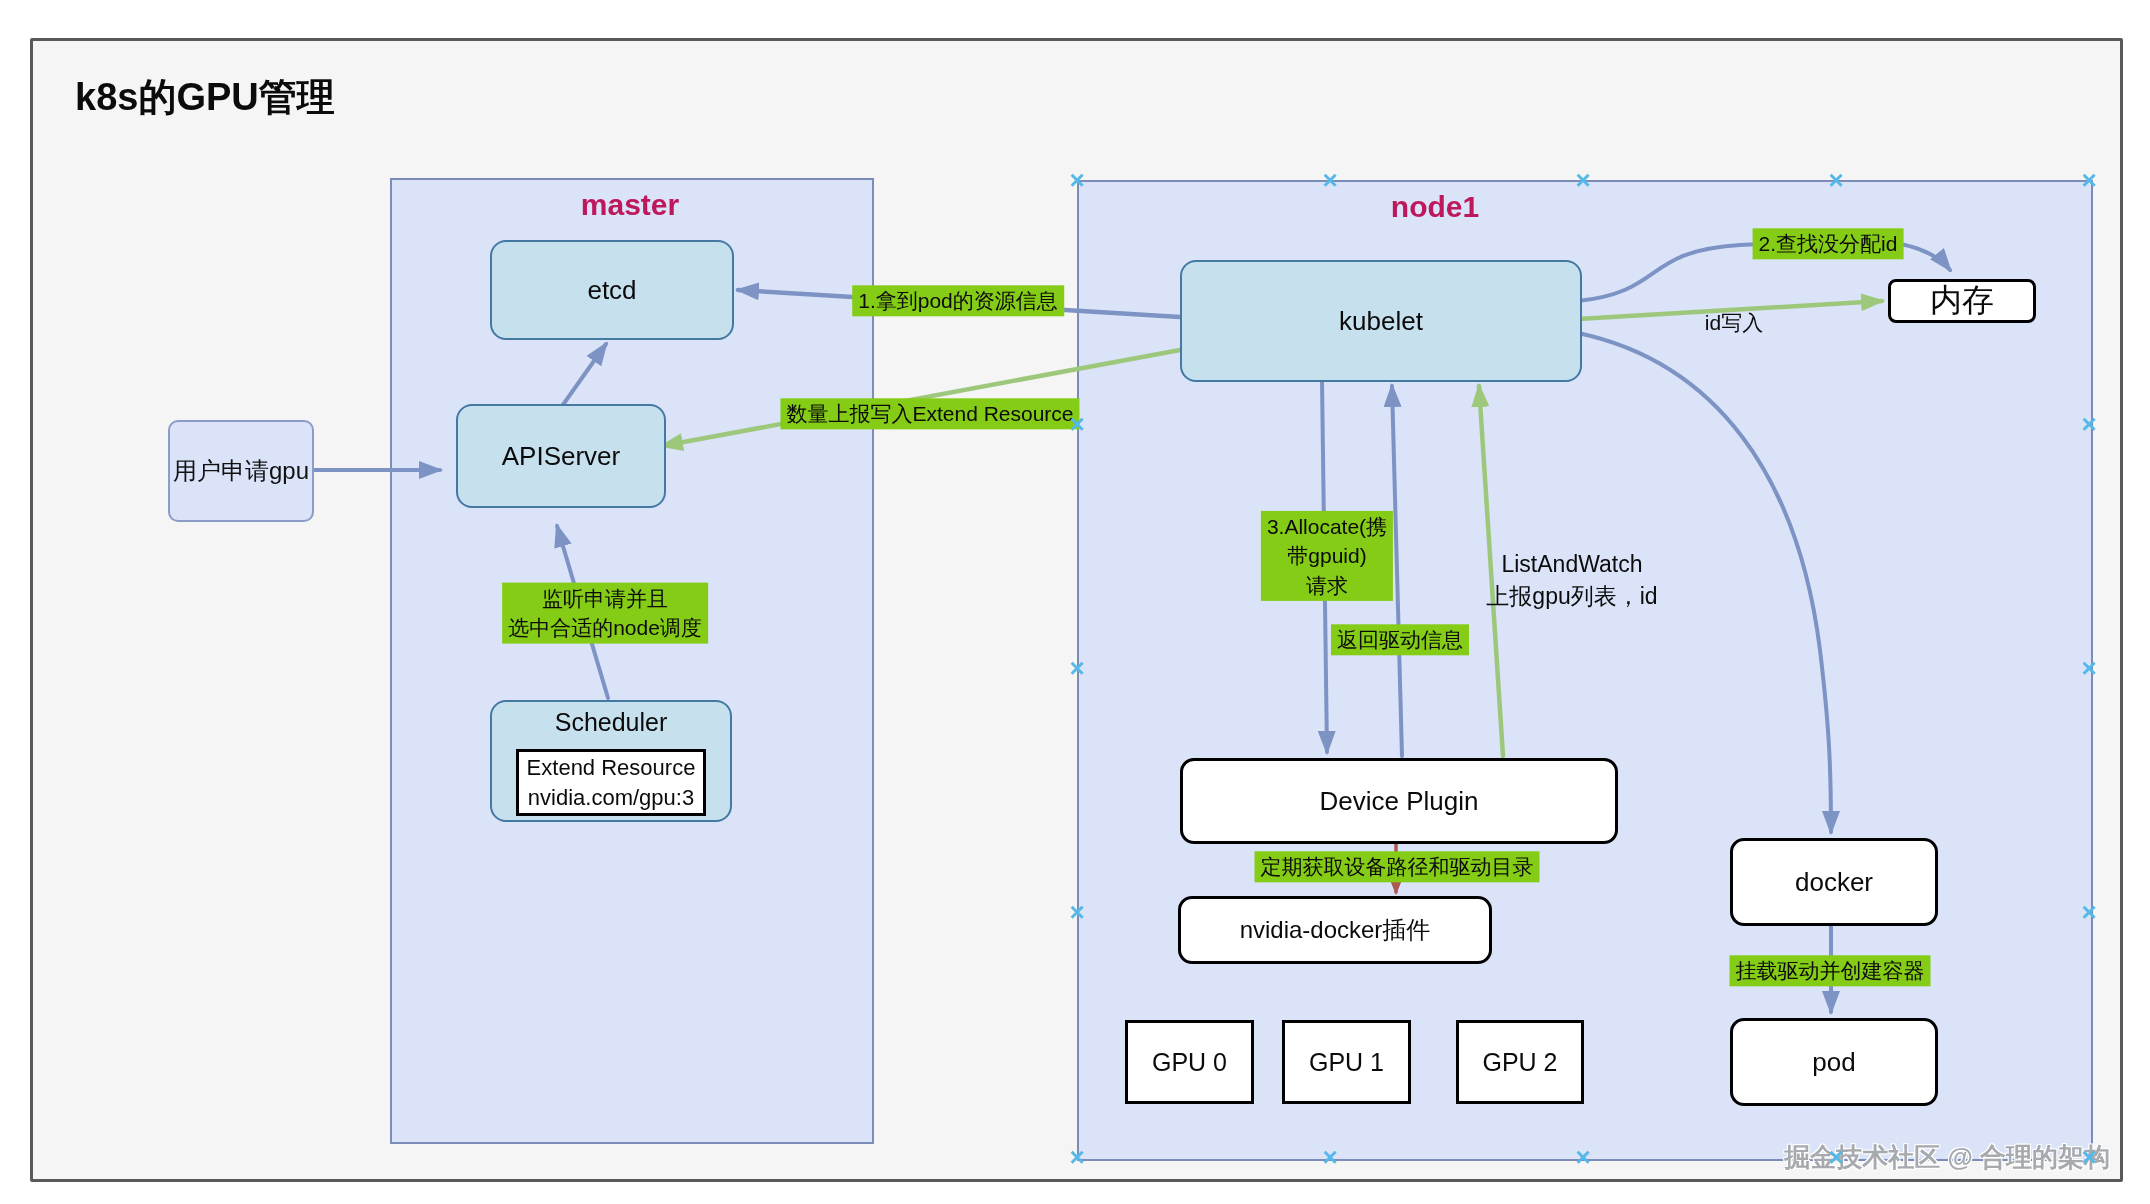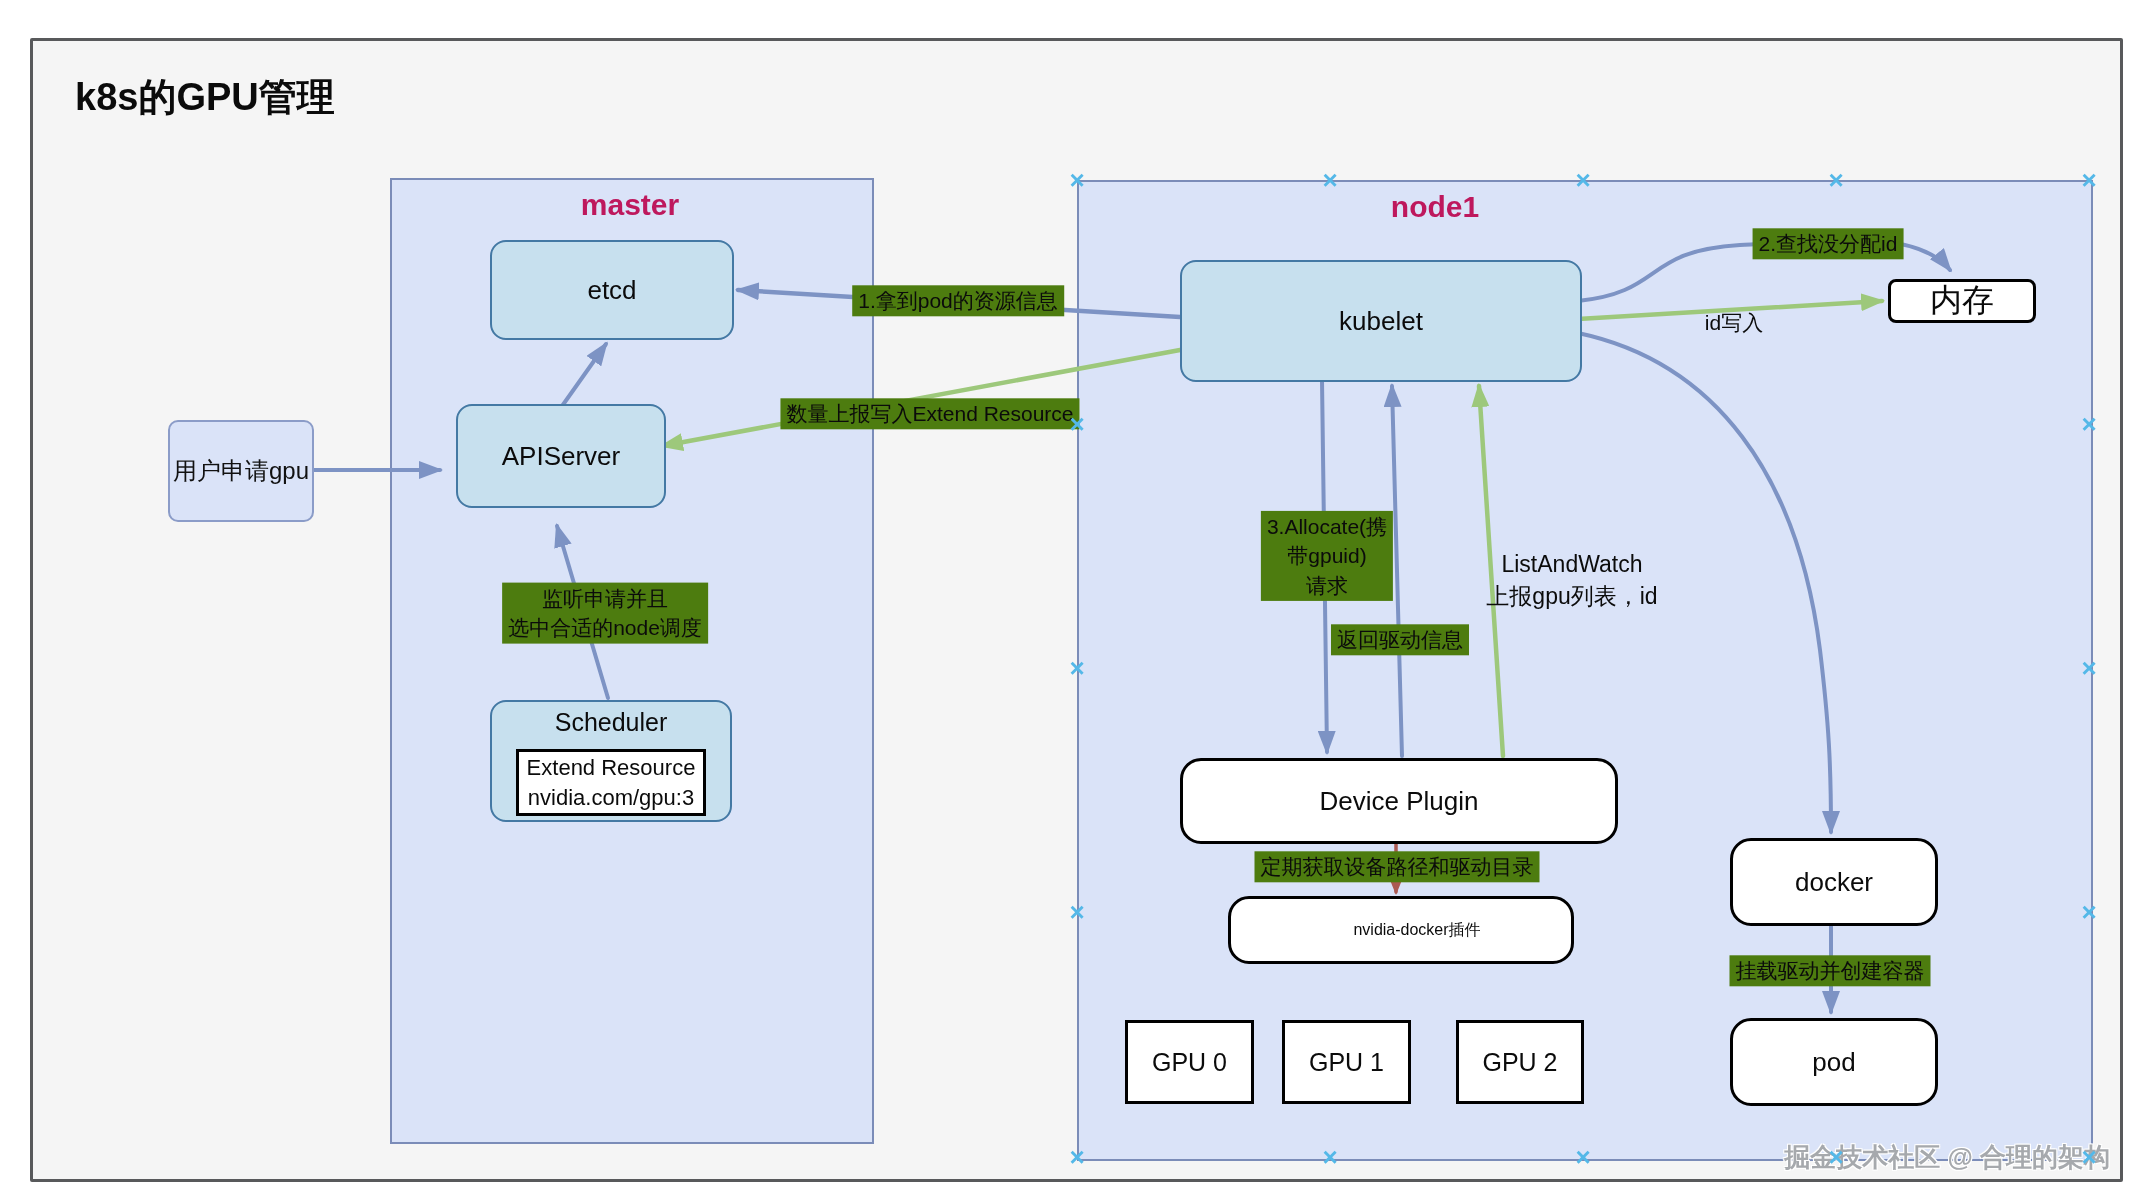--- a/index.html
+++ b/index.html
@@ -5,26 +5,26 @@
   html,body{margin:0;padding:0;background:#fff;}
   #canvas{position:relative;width:2150px;height:1204px;background:#ffffff;overflow:hidden;
           font-family:"Liberation Sans","DejaVu Sans",sans-serif;color:#111;}
   .frame{position:absolute;left:30px;top:38px;width:2087px;height:1138px;
          background:#f5f5f5;border:3px solid #58595b;border-radius:2px;}
   .diagram-title{position:absolute;left:75px;top:72px;font-size:38px;font-weight:bold;color:#0b0b0b;}
   .panel{position:absolute;background:#dae3f8;border:2px solid #7b8cb8;}
   .panel-title{position:absolute;font-size:30px;font-weight:bold;text-align:center;width:200px;color:#be185d;}
   .bluebox{position:absolute;background:#c7e0ee;border:2px solid #4479a4;border-radius:16px;
            display:flex;align-items:center;justify-content:center;font-size:26px;color:#0b0b0b;}
-  .whitebox{position:absolute;background:#ffffff;border:3px solid #000;border-radius:21px;
+  .whitebox{position:absolute;background:#ffffff;border:3px solid #000;border-radius:14px;
             display:flex;align-items:center;justify-content:center;font-size:26px;color:#0b0b0b;}
   .squarebox{border-radius:0;font-size:25px;}
   .userbox{position:absolute;background:#dae3f8;border:2px solid #8b9cc8;border-radius:10px;
            display:flex;align-items:center;justify-content:center;font-size:24px;}
-  .edge-label{position:absolute;transform:translate(-50%,-50%);background:#4d7c0f;
+  .edge-label{position:absolute;transform:translate(-50%,-50%);background:#84cc16;
               font-size:21px;line-height:1.4;padding:1px 6px;text-align:center;white-space:pre-line;color:#0b0b0b;}
   .edge-label.no-bg{background:transparent;font-size:23px;}
   .scheduler{flex-direction:column;justify-content:flex-start;}
   .scheduler .sched-title{font-size:25px;margin-top:6px;}
   .extend-box{margin-top:12px;background:#fff;border:3px solid #000;padding:1px 8px;
               font-size:22px;line-height:1.35;text-align:center;white-space:pre-line;}
   .memory-box{border-radius:8px;font-size:32px;}
   svg.wires{position:absolute;left:0;top:0;width:2150px;height:1204px;pointer-events:none;}
   .handle{position:absolute;transform:translate(-50%,-50%);color:#54b8e8;font-size:26px;font-weight:bold;
           line-height:1;pointer-events:auto;}
@@ -79,21 +79,21 @@
   <div class="bluebox scheduler" style="left:490px;top:700px;width:238px;height:118px;">
     <div class="sched-title">Scheduler</div>
     <div class="extend-box">Extend Resource
 nvidia.com/gpu:3</div>
   </div>
   <div class="userbox" style="left:168px;top:420px;width:142px;height:98px;">用户申请gpu</div>
 
   <div class="bluebox" style="left:1180px;top:260px;width:398px;height:118px;">kubelet</div>
   <div class="whitebox memory-box" style="left:1888px;top:279px;width:142px;height:38px;">内存</div>
   <div class="whitebox" style="left:1180px;top:758px;width:432px;height:80px;">Device Plugin</div>
-  <div class="whitebox" style="left:1228px;top:896px;width:308px;height:62px;font-size:16px;padding-left:32px;">nvidia-docker插件</div>
+  <div class="whitebox" style="left:1178px;top:896px;width:308px;height:62px;font-size:24px;">nvidia-docker插件</div>
   <div class="whitebox squarebox" style="left:1125px;top:1020px;width:123px;height:78px;">GPU 0</div>
   <div class="whitebox squarebox" style="left:1282px;top:1020px;width:123px;height:78px;">GPU 1</div>
   <div class="whitebox squarebox" style="left:1456px;top:1020px;width:122px;height:78px;">GPU 2</div>
   <div class="whitebox" style="left:1730px;top:838px;width:202px;height:82px;">docker</div>
   <div class="whitebox" style="left:1730px;top:1018px;width:202px;height:82px;">pod</div>
 
   <div class="edge-label" style="left:958px;top:301px;">1.拿到pod的资源信息</div>
   <div class="edge-label" style="left:930px;top:414px;">数量上报写入Extend Resource</div>
   <div class="edge-label" style="left:605px;top:613px;">监听申请并且
 选中合适的node调度</div>

